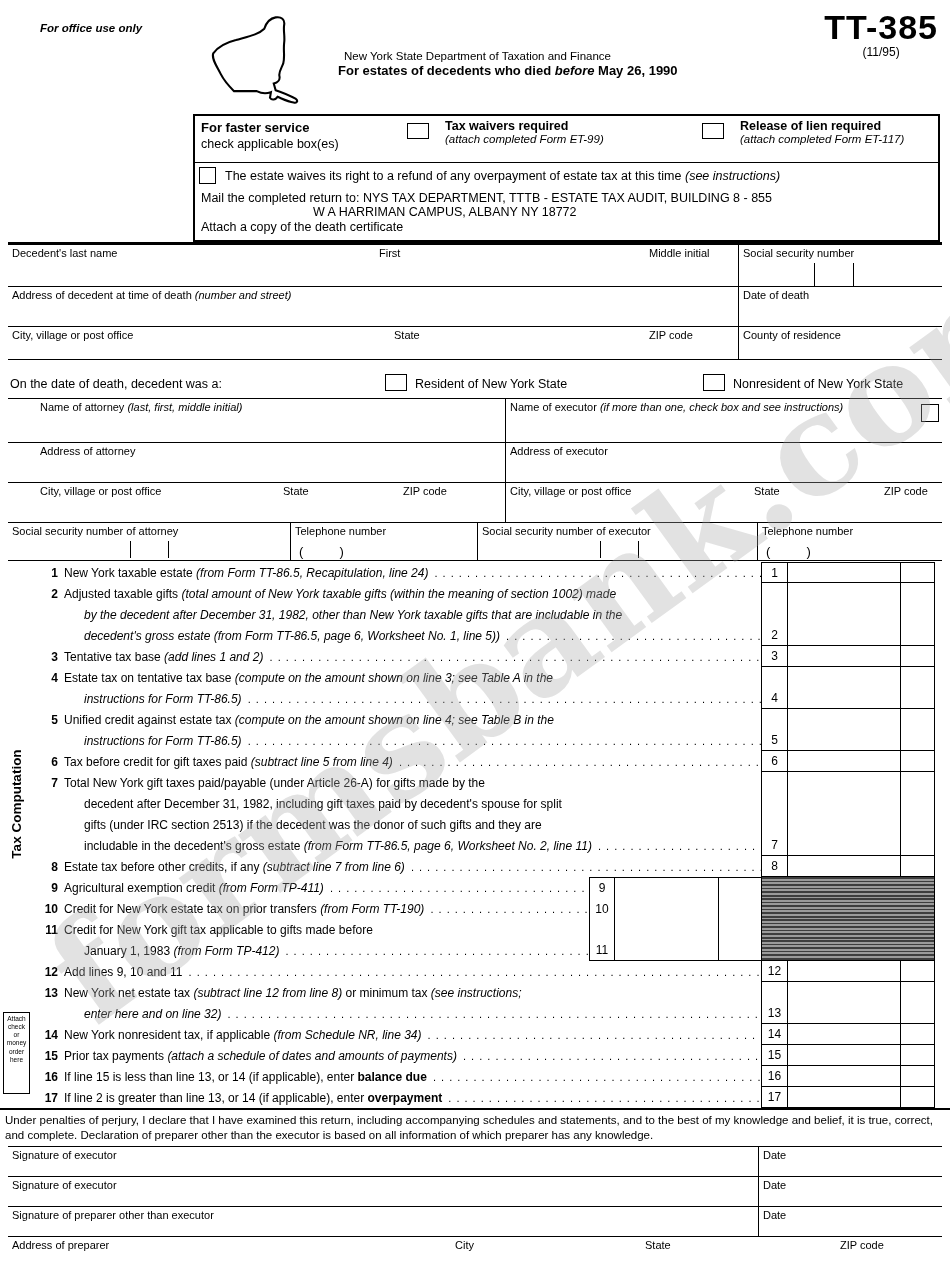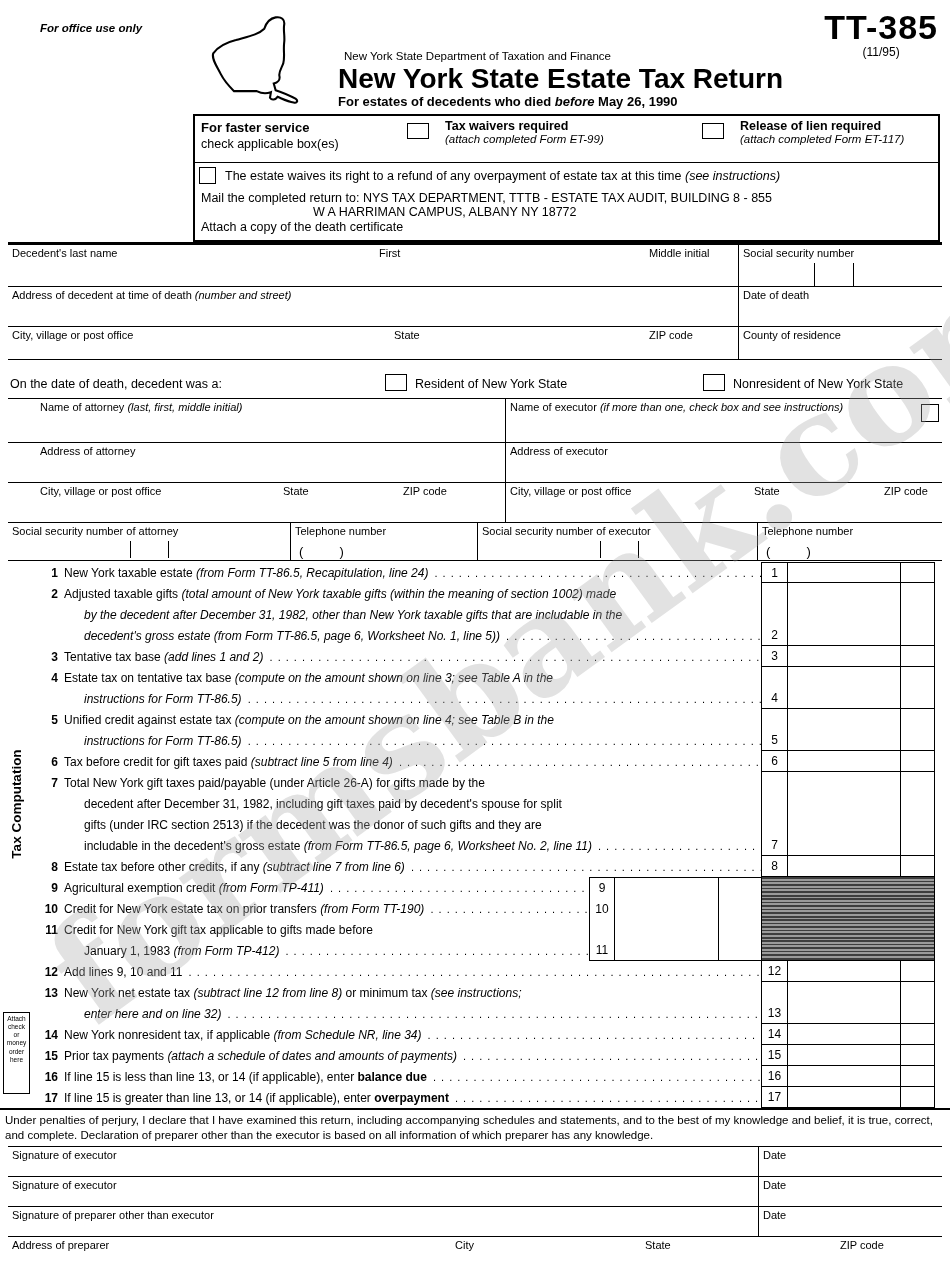--- a/index.html
+++ b/index.html
@@ -126,21 +126,20 @@
 <body>
 
 <div class="watermark">formsbank.com</div>
 
 <div class="office-use">For office use only</div>
 <svg class="ny-map" viewBox="0 0 110 100">
   <path d="M14,44 C20,36 30,32 38,30 C52,26 62,24 68,18 C70,12 74,7 80,6 C86,5 90,8 89,14 C88,20 90,26 89,33 C88,41 90,48 88,55 C86,60 83,64 84,68 C85,72 82,75 78,76 L80,83 C86,85 94,88 101,92 C104,94 103,97 99,96 C93,95 87,92 82,90 C80,93 76,94 74,91 L75,85 C70,87 64,86 60,84 L36,84 C32,80 26,74 22,66 C18,58 12,50 14,44 Z" fill="#fff" stroke="#000" stroke-width="2.2"></path>
 </svg>
 <div class="head-center">
   <div class="dept">New York State Department of Taxation and Finance</div>
-  <div class="form-title">New York State Estate Tax Return</div>
   <div class="form-subtitle"><span>For estates of decedents who died </span><span class="it">before</span><span> May 26, 1990</span></div>
 </div>
 <div class="form-num-block">
   <div class="form-num">TT-385</div>
   <div class="form-rev">(11/95)</div>
 </div>
 
 <div class="svc">
   <div class="svc-top">
     <div class="svc-faster1">For faster service</div>
@@ -533,21 +532,21 @@
         </div>
         <div class="tc-right r-end">
           <div class="rc-num">16</div>
           <div class="rc-amt"></div>
           <div class="rc-cents"></div>
         </div>
       </div>
       <div class="tc-row">
         <div class="tc-linenum">17</div>
         <div class="tc-text">
-          <span>If line 15 is greater than line 13, or 14 (if applicable), enter </span>
+          <span>If line 2 is greater than line 13, or 14 (if applicable), enter </span>
           <span class="bd">overpayment</span>
           <span class="dots"> . . . . . . . . . . . . . . . . . . . . . . . . . . . . . . . . . . . . . . . . . . . . . . . . . . . . . . . . . . . . . . . . . . . . . . . . . . . . . . . . . . . . . . . . . . . . . . . . . . . . . . . . . . . . . . . . . . . . . . . . . . . . . . . . . .</span>
         </div>
         <div class="tc-right r-end">
           <div class="rc-num">17</div>
           <div class="rc-amt"></div>
           <div class="rc-cents"></div>
         </div>
       </div>
     </div>

